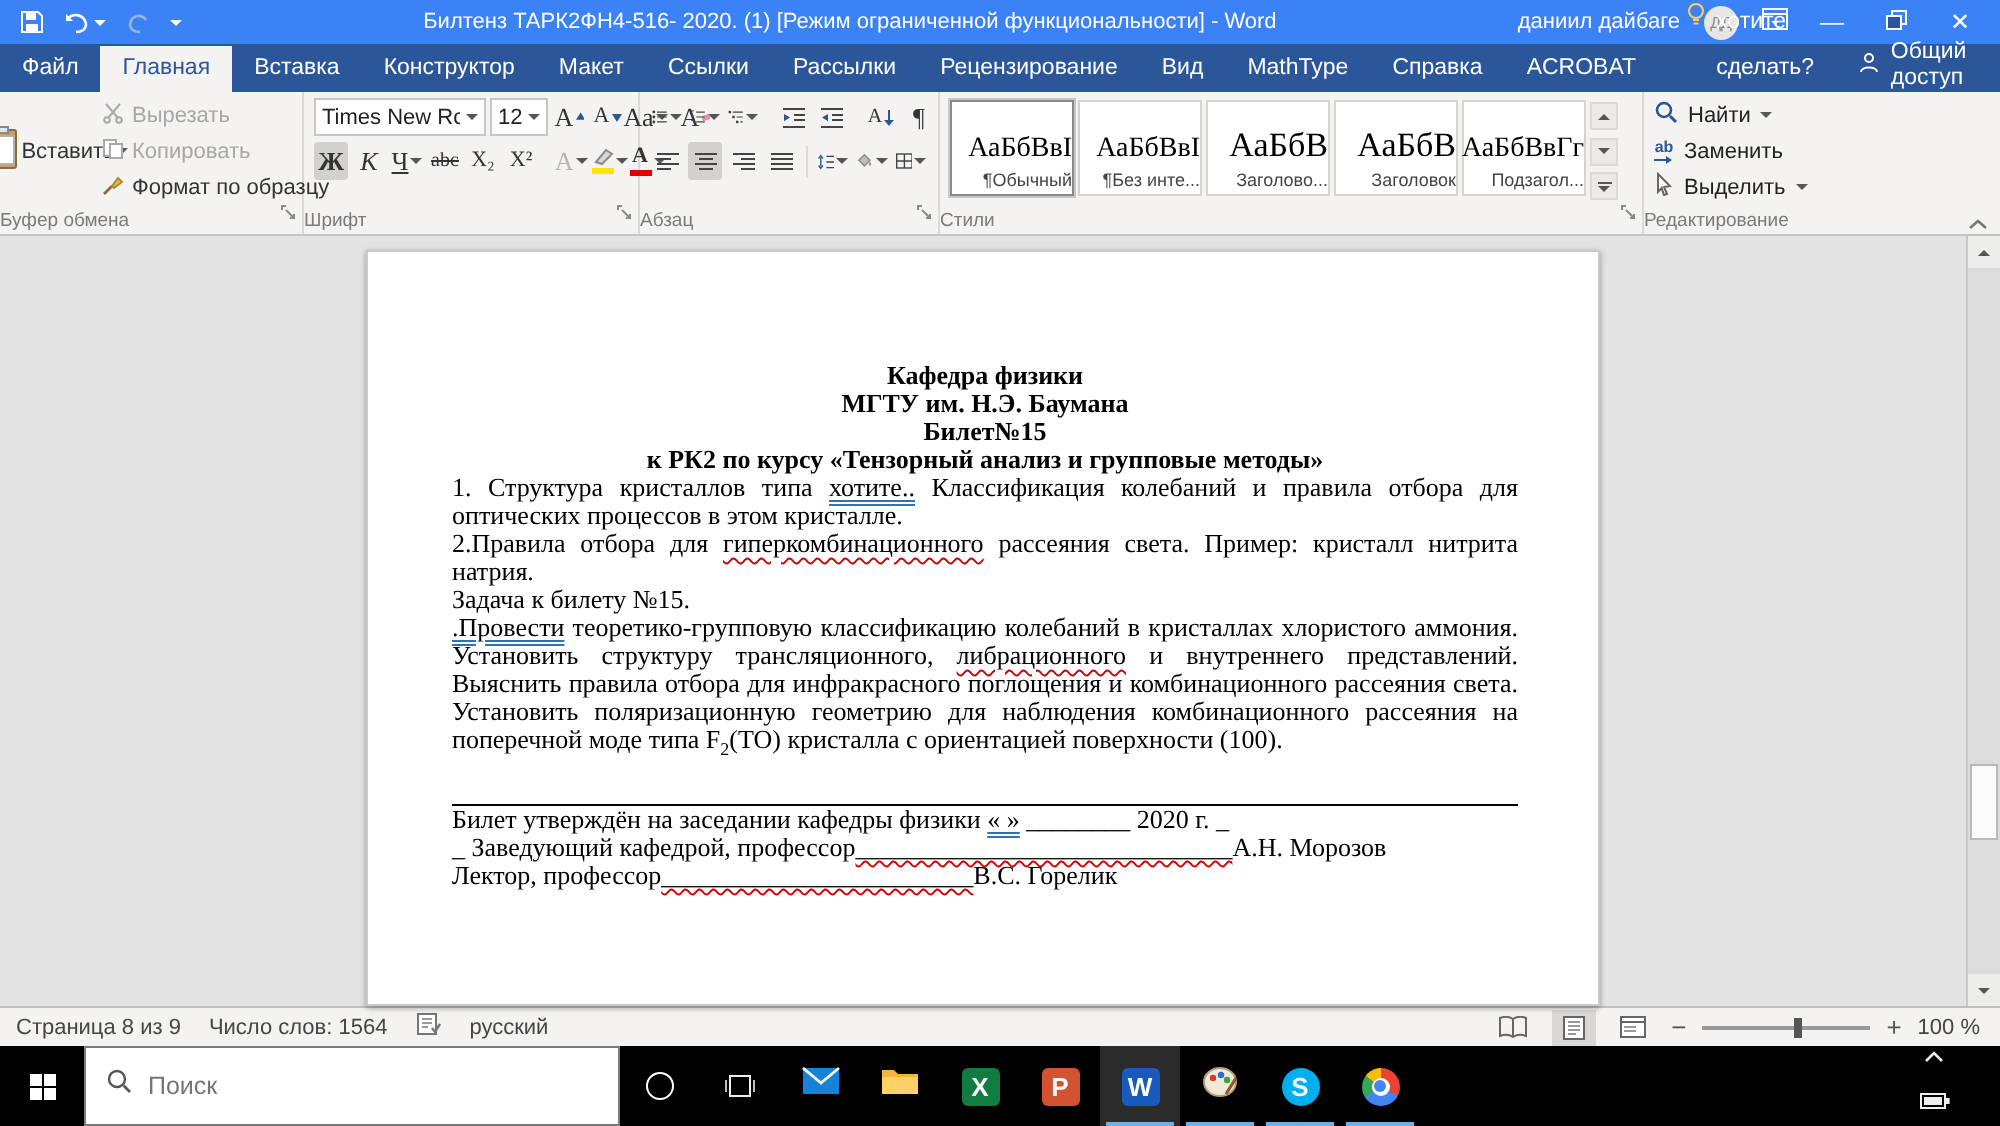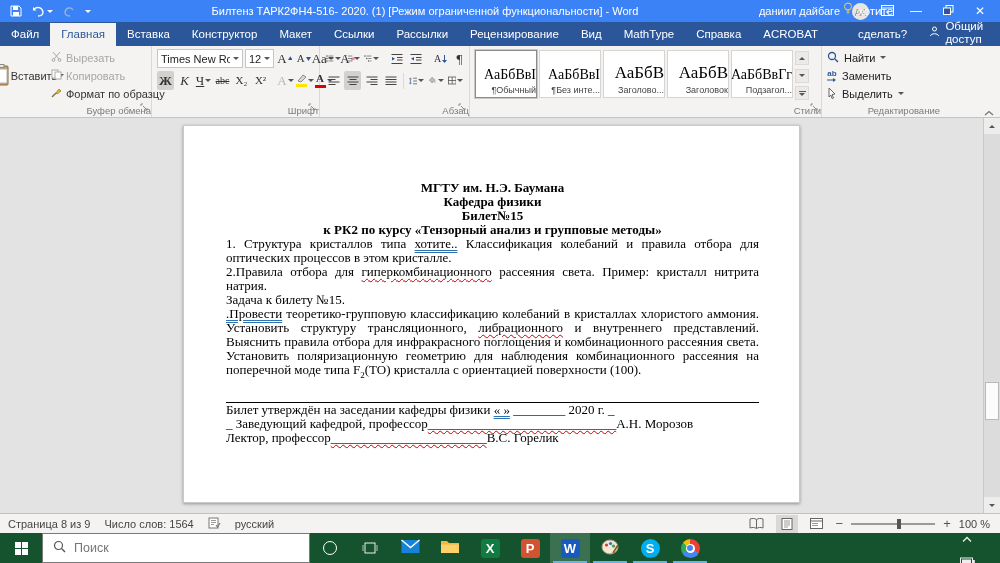--- a/index.html
+++ b/index.html
@@ -20,21 +20,21 @@
   
   .tabrow { height:24px; background:#2b579a; display:flex; align-items:flex-end; color:#fff; font-size:11.5px; flex:0 0 auto; }
   .tab { padding:0 11px; line-height:23px; height:23px; white-space:nowrap; }
   .tab.active { background:#f4f3f1; color:#2b579a; }
   .tellme { display:flex; align-items:center; gap:5px; margin-left:14px; line-height:23px; }
   .share { margin-left:auto; display:flex; align-items:center; gap:5px; margin-right:14px; line-height:13px; }
 
   
   .ribbon { height:72px; background:#f4f3f1; border-bottom:1px solid #c6c4c2; display:flex; position:relative; flex:0 0 auto; }
   .group { position:relative; border-right:1px solid #dbd9d6; padding:3px 5px 15px 5px; }
-  .glbl { position:absolute; bottom:1px; left:0; right:0; text-align:right; font-size:9.5px; color:#7b7b7b; }
+  .glbl { position:absolute; bottom:1px; left:0; right:0; text-align:left; font-size:9.5px; color:#7b7b7b; }
   .launcher { position:absolute; bottom:2px; right:3px; }
   .rrow { display:flex; align-items:center; gap:2px; }
   .rbtn { display:flex; align-items:center; justify-content:center; min-width:17px; height:19px; border-radius:2px; padding:0 1px; gap:1px; }
   .rbtn.pressed { background:#d3d1ce; }
   .glyph { font-family:"Liberation Serif",serif; font-size:13px; color:#333; line-height:1; }
   .vsep { width:1px; height:16px; background:#dcdad7; margin:0 2px; }
 
   
   .g-clip { width:152px; display:flex; }
   .paste { width:46px; display:flex; align-items:center; justify-content:center; gap:1px; font-size:11px; color:#333; }
@@ -90,21 +90,21 @@
   .statusbar { height:20px; background:#f4f3f1; border-top:1px solid #c2c1bf; display:flex; align-items:center; font-size:11px; color:#454545; flex:0 0 auto; }
   .sb-left { display:flex; align-items:center; gap:14px; margin-left:8px; }
   .sb-right { margin-left:auto; display:flex; align-items:center; gap:8px; margin-right:10px; }
   .viewbtn { width:22px; height:18px; display:flex; align-items:center; justify-content:center; }
   .viewbtn.pressed { background:#dad8d5; }
   .ztrack { width:84px; height:2px; background:#9a9a9a; position:relative; }
   .zthumb { position:absolute; top:-4px; left:46px; width:4px; height:10px; background:#555; }
   .zsign { font-size:13px; color:#555; }
 
   
-  .taskbar { height:30px; background:#14532d; display:flex; align-items:stretch; color:#eee; flex:0 0 auto; }
+  .taskbar { height:40px; background:#000000; display:flex; align-items:stretch; color:#eee; flex:0 0 auto; }
   .tstart { width:42px; display:flex; align-items:center; justify-content:center; }
   .winlogo { display:grid; grid-template-columns:6px 6px; grid-template-rows:6px 6px; gap:1px; }
   .winlogo span { background:#fff; }
   .searchbox { width:268px; background:#fff; display:flex; align-items:center; gap:8px; padding-left:10px; border:1px solid #7a7a7a; }
   .searchbox input { border:none; outline:none; background:transparent; font-size:12.5px; color:#444; width:190px; font-family:"Liberation Sans",sans-serif; }
   .tbtn { width:40px; display:flex; align-items:center; justify-content:center; position:relative; }
   .tbtn .ind { position:absolute; bottom:0; left:3px; right:3px; height:2px; background:#6cb2e8; }
   .tbtn.active { background:rgba(255,255,255,.17); }
   .appsq { width:19px; height:19px; border-radius:3px; color:#fff; font-size:13px; font-weight:bold; display:flex; align-items:center; justify-content:center; }
   .tray { margin-left:auto; display:flex; align-items:center; gap:11px; margin-right:8px; font-size:10.5px;flex-direction:column; }
@@ -484,22 +484,22 @@
 
     <span class="collapse"><svg width="10" height="7" viewBox="0 0 10 7">
           <path d="M1 5 L5 1.5 L9 5" fill="none" stroke="#777" stroke-width="1.3"></path>
         </svg></span>
   </div>
 
   <div class="docarea">
     <div class="canvas">
       <div class="page">
         <div class="dochead">
+          <span>Кафедра физики</span>
           <span>МГТУ им. Н.Э. Баумана</span>
-          <span>Кафедра физики</span>
           <span>Билет№15</span>
           <span>к РК2 по курсу «Тензорный анализ и групповые методы»</span>
         </div>
         <p><span>1. Структура кристаллов типа </span><span class="gr-blue">хотите..</span><span> Классификация колебаний и правила отбора для оптических процессов в этом кристалле.</span></p>
         <p><span>2.Правила отбора для </span><span class="sp-red">гиперкомбинационного</span><span> рассеяния света. Пример: кристалл нитрита натрия.</span></p>
         <p class="tasktitle">Задача к билету №15.</p>
         <p><span class="gr-blue">.Провести</span><span> теоретико-групповую классификацию колебаний в кристаллах хлористого аммония. Установить структуру трансляционного, </span><span class="sp-red">либрационного</span><span> и внутреннего представлений. Выяснить правила отбора для инфракрасного поглощения и комбинационного рассеяния света. Установить поляризационную геометрию для наблюдения комбинационного рассеяния на поперечной моде типа F</span><sub>2</sub><span>(ТО) кристалла с ориентацией поверхности (100).</span></p>
         <div class="sig">
           <div class="sigrule"></div>
           <div><span>Билет утверждён на заседании кафедры физики </span><span class="gr-blue">« »</span><span> ________ 2020 г. _</span></div>

